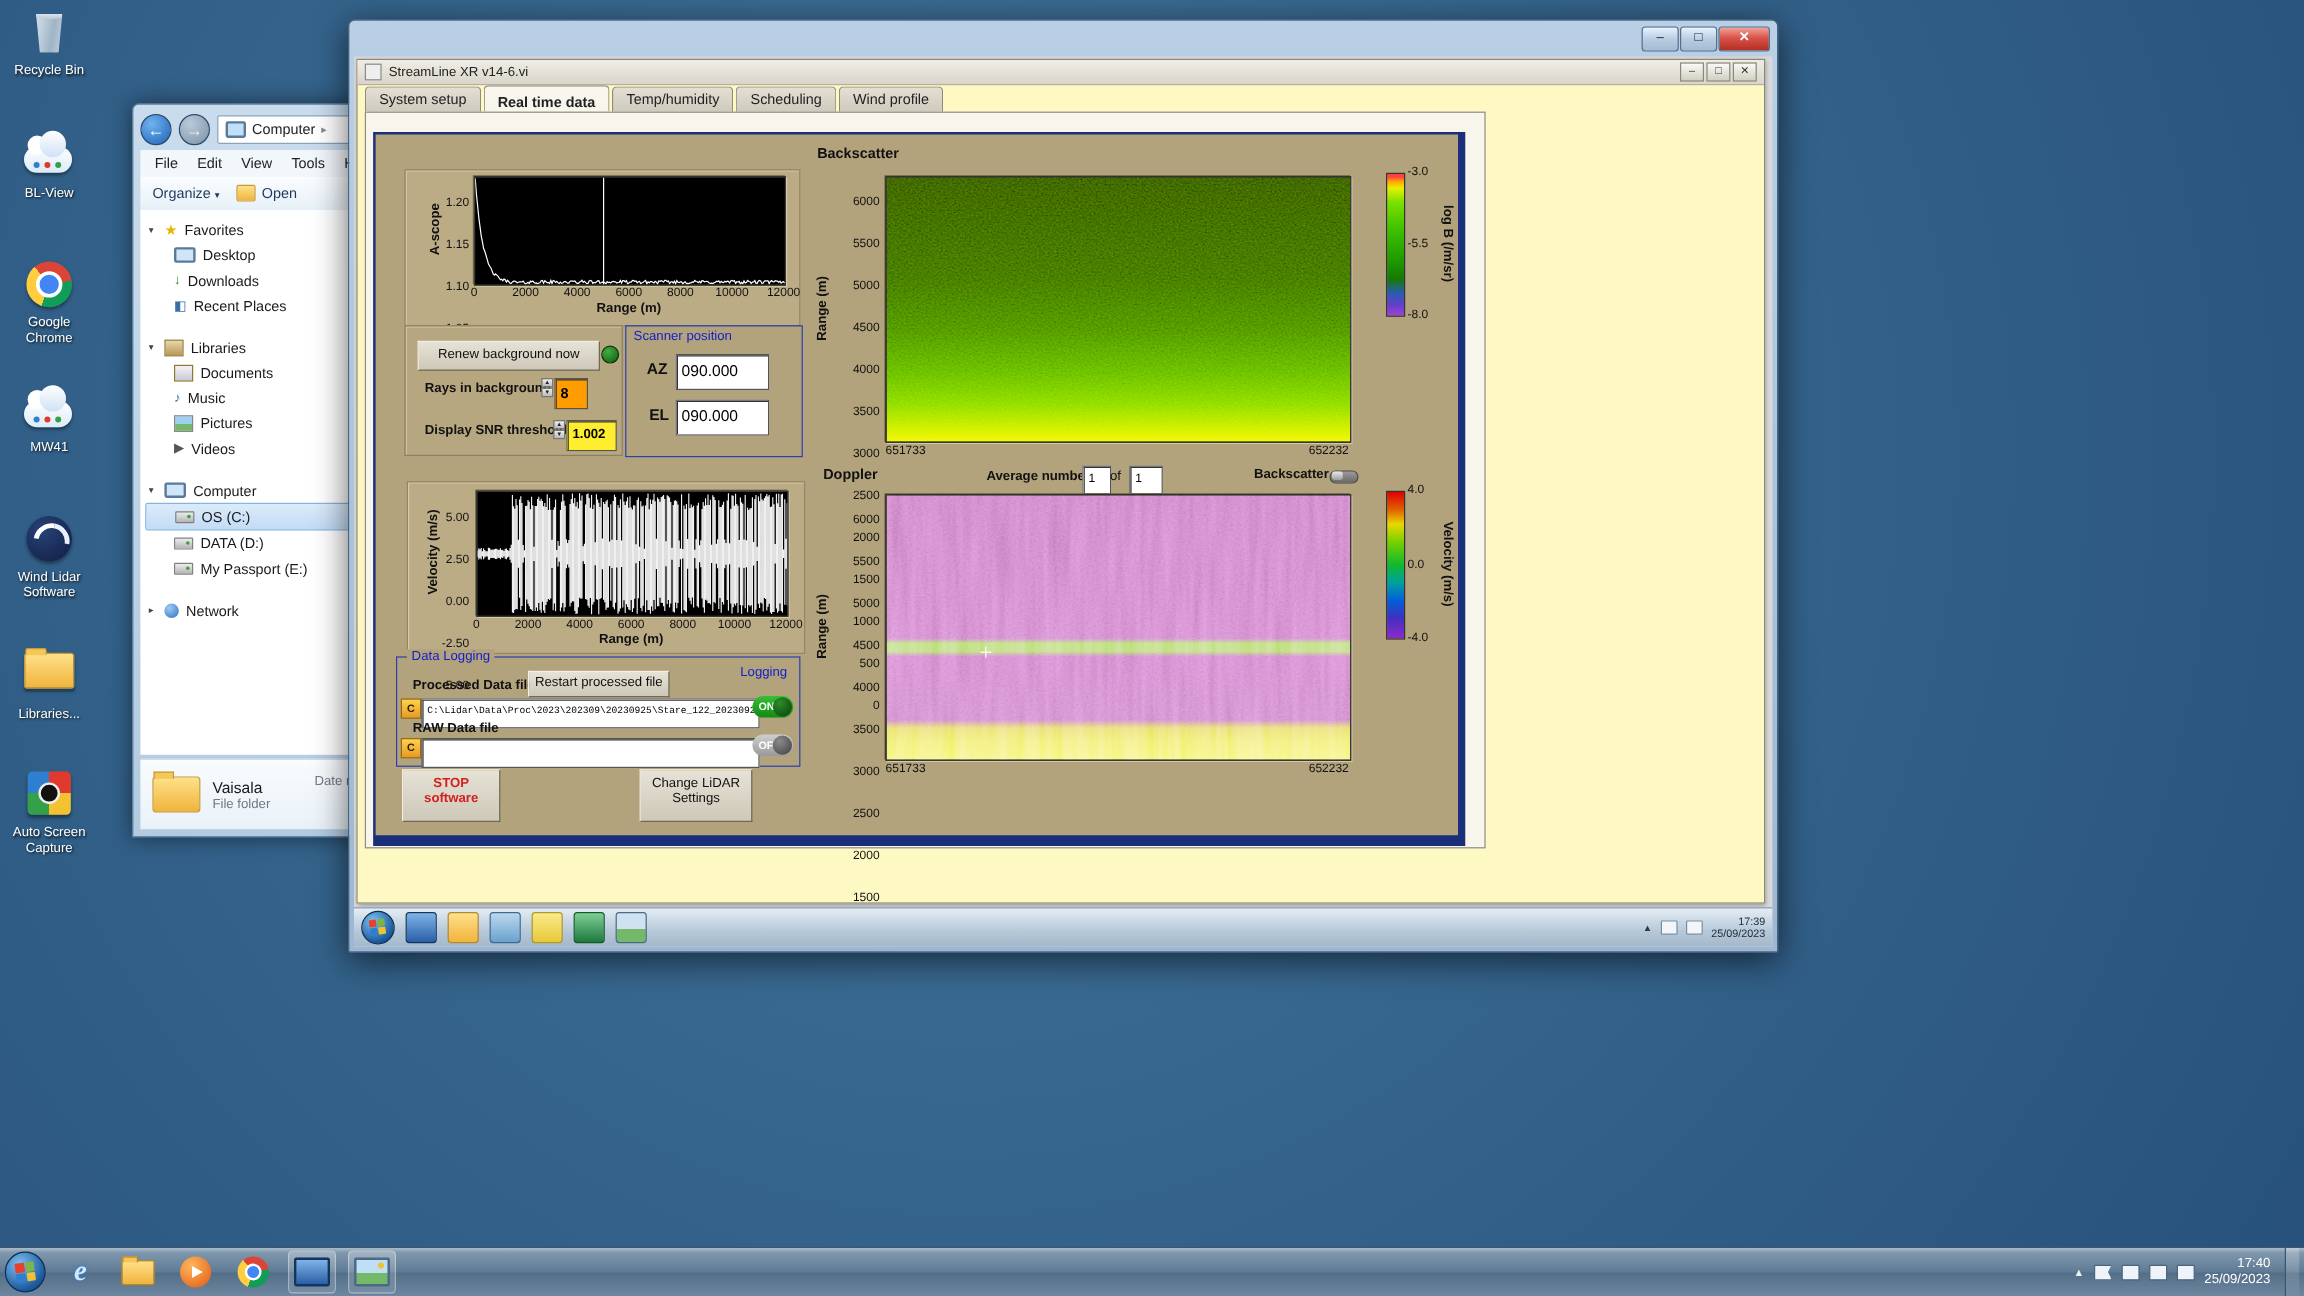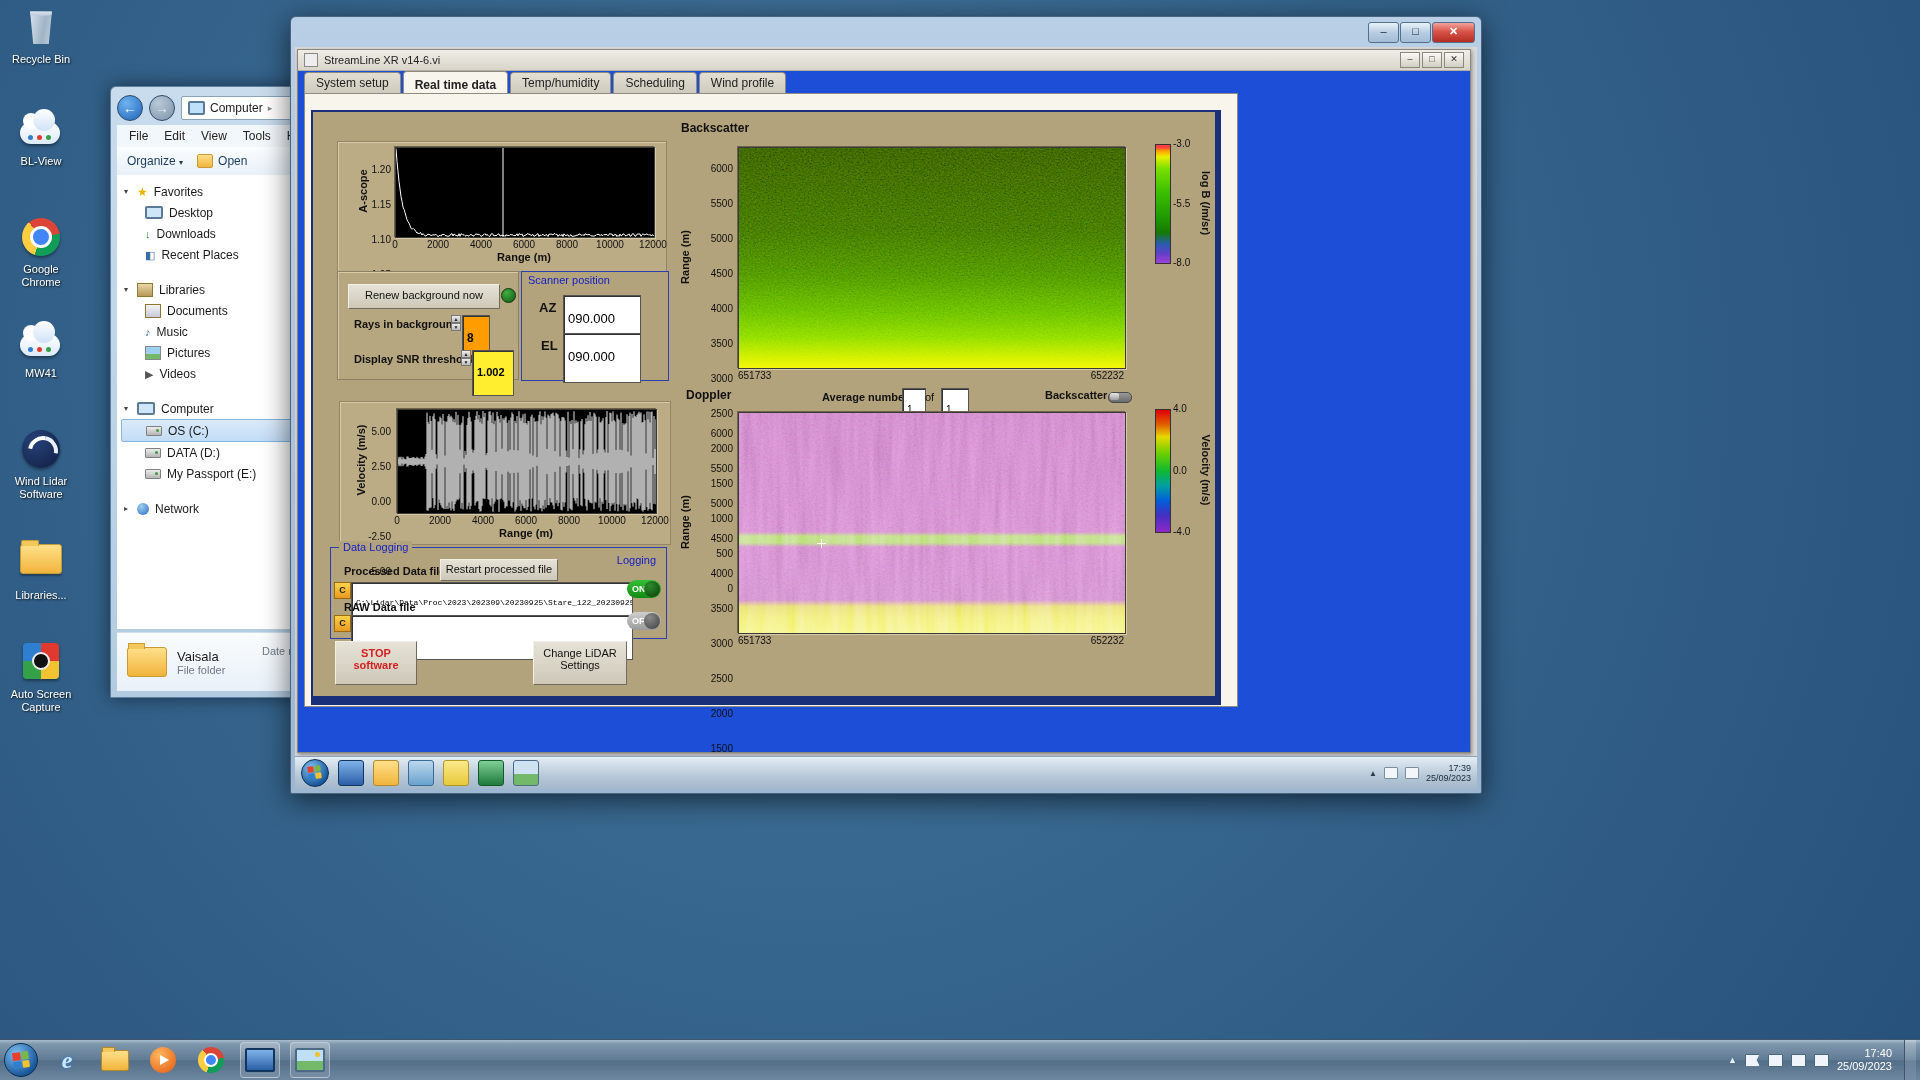--- a/index.html
+++ b/index.html
@@ -77,21 +77,21 @@
     background:linear-gradient(#b9cfe6,#9db7d2);border:1px solid #48647f;border-radius:6px 6px 2px 2px;
     box-shadow:0 6px 28px rgba(0,0,0,.6);}
   .rdp-title{position:absolute;left:0;top:0;right:0;height:30px;display:flex;align-items:center;padding:0 8px;gap:7px;
     font-size:12px;color:#10233a;}
   .winbtns{position:absolute;right:6px;top:5px;display:flex;gap:1px;}
   .wbtn{width:29px;height:19px;border:1px solid #53708c;border-radius:3px;background:linear-gradient(#e9f2fa,#b9cde2 50%,#a3bcd4);
     font-size:11px;line-height:17px;text-align:center;color:#123;}
   .wbtn.close{width:41px;background:linear-gradient(#f2a39a,#d9534a 45%,#b52d22);color:#fff;font-weight:700;}
   .rdp-client{position:absolute;left:4px;top:30px;right:4px;bottom:4px;background:#d9d9d9;overflow:hidden;}
   
-  #lv{position:absolute;left:2px;top:2px;width:1172px;height:702px;background:#1d4ed8;border:1px solid #8a877e;
+  #lv{position:absolute;left:2px;top:2px;width:1172px;height:702px;background:#fef9c3;border:1px solid #8a877e;
     box-shadow:1px 2px 4px rgba(0,0,0,.35);}
   .lv-title{position:absolute;left:0;top:0;right:0;height:20px;background:linear-gradient(#efede6,#d9d5ca);
     border-bottom:1px solid #b3afa2;display:flex;align-items:center;gap:6px;padding:0 6px;font-size:11px;color:#222;}
   .lv-btn{width:18px;height:14px;border:1px solid #8a877e;background:linear-gradient(#fafaf6,#d2cec2);
     font-size:9px;line-height:12px;text-align:center;color:#333;}
   .tabs{position:absolute;left:6px;top:22px;display:flex;gap:2px;height:22px;}
   .tab{padding:3px 11px 0;font-size:12px;color:#222;background:linear-gradient(#e3dfd2,#cdc9bd);
     border:1px solid #8f8b80;border-bottom:none;border-radius:4px 4px 0 0;cursor:pointer;}
   .tab.active{background:#f7f5ec;font-weight:700;position:relative;top:-1px;padding-top:6px;}
   .tabpage{position:absolute;left:6px;top:43px;width:932px;height:612px;background:#f7f5ec;border:1px solid #8f8b80;}
@@ -114,21 +114,21 @@
   .xse{position:absolute;display:flex;justify-content:space-between;font-size:10px;color:#111;}
   .xlab{position:absolute;text-align:center;font-size:11px;font-weight:700;color:#111;}
   .hmsvg{position:absolute;left:0;top:0;width:100%;height:100%;}
   .cb{position:absolute;border:1px solid #333;}
   .cbticks{position:absolute;display:flex;flex-direction:column;justify-content:space-between;font-size:10px;color:#111;}
   .gbox{position:absolute;border:1px solid #8c8064;background:#b7a780;box-shadow:1px 1px 0 #d7caa6 inset;}
   .bbox{position:absolute;border:1px solid #2a3fb0;}
   .btn3{border:1px solid;border-color:#f2efe6 #6f6a5c #6f6a5c #f2efe6;background:linear-gradient(#e6e2d6,#cdc8b8);
     font-size:11px;color:#111;text-align:center;cursor:pointer;position:absolute;}
   .fld{position:absolute;background:#fff;border:1px solid #555;box-shadow:1px 1px 0 #333 inset;font-size:12px;
-    color:#000;padding:15px 4px;white-space:nowrap;overflow:hidden;}
+    color:#000;padding:5px 4px;white-space:nowrap;overflow:hidden;}
   .led{position:absolute;width:13px;height:13px;border-radius:50%;background:radial-gradient(circle at 35% 30%,#3fae3f,#145814);
     border:1px solid #0c330c;}
   .spin{position:absolute;width:10px;height:16px;display:flex;flex-direction:column;}
   .spin i{flex:1;border:1px solid #777;background:linear-gradient(#eee,#bbb);font-style:normal;font-size:5px;
     line-height:6px;text-align:center;color:#222;}
   .toggle{position:absolute;width:34px;height:18px;border-radius:9px;font-size:9px;font-weight:700;color:#fff;}
   .toggle .knob{position:absolute;right:1px;top:1px;width:16px;height:16px;border-radius:50%;}
   .toggle.on{background:linear-gradient(#35c035,#118a11);}
   .toggle.on .knob{background:radial-gradient(circle at 35% 30%,#2c8c2c,#0a3f0a);}
   .toggle.off{background:linear-gradient(#cfcfcf,#9a9a9a);color:#fff;}

